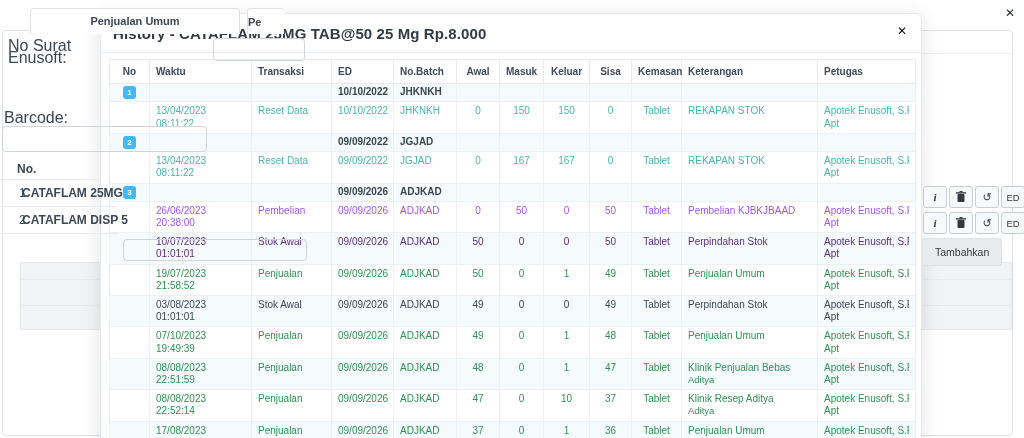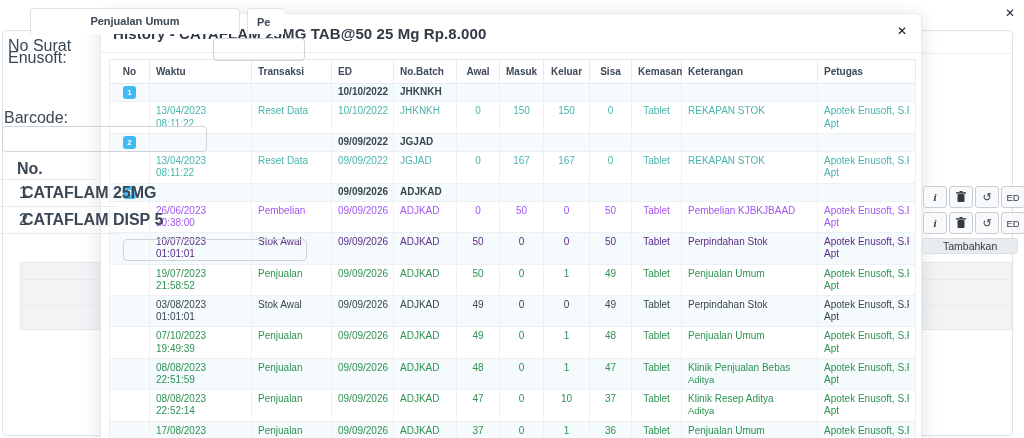--- a/index.html
+++ b/index.html
@@ -15,46 +15,46 @@
     background:#f1f3f5; border:1px solid #e6e9ec; z-index:2; }
   .footer-gray .fr1 { height:17px; border-bottom:1px solid #e8ebee; }
   .footer-gray .fr2 { height:26px; border-bottom:1px solid #e8ebee; }
 
   
   .tab { position:absolute; top:8px; height:26px; background:#fff; border:1px solid #dee2e6;
     border-radius:4px 4px 0 0; z-index:45; font-size:11px; font-weight:600; color:#3b4754;
     display:flex; align-items:center; justify-content:center; cursor:pointer; }
   .tab.active { left:30px; width:210px; border-bottom-color:#fff; }
   .tab.cut { left:247px; width:37px; border-right:none; border-bottom:none; overflow:hidden;
-    justify-content:flex-start; padding-left:9px; }
+    justify-content:flex-start; }
 
   .page-close { position:absolute; right:9px; top:6px; font-size:12px; font-weight:700;
     color:#1f2937; z-index:45; cursor:pointer; }
 
   
   .lbl { position:absolute; font-size:16px; font-weight:400; color:#3b4754; z-index:40; line-height:12px; }
   .ghost-input { position:absolute; border:1px solid #ced4da; border-radius:4px;
     background:transparent; z-index:40; font-size:11px; padding:2px 6px; color:#3b4754; outline:none; }
   .in-nosurat { left:213px; top:38px; width:92px; height:23px; }
   .in-barcode { left:2px; top:126px; width:205px; height:26px; }
   .in-mid { left:123px; top:239px; width:184px; height:22px; }
 
-  .item-table { position:absolute; left:0; top:158px; width:118px; z-index:40; font-size:16px; }
+  .item-table { position:absolute; left:0; top:158px; width:118px; z-index:40; font-size:12px; }
   .item-table .hd { height:22px; line-height:22px; padding-left:17px; font-weight:700;
     border-bottom:1px solid #e7ebee; width:100px; }
   .item-table .row { height:27px; display:flex; align-items:center; border-bottom:1px solid #e7ebee; }
   .item-table .row .no { width:22px; padding-left:19px; }
   .item-table .row .nm { font-weight:700; white-space:nowrap; }
 
   
   .act-row { position:absolute; left:923px; display:flex; gap:2px; z-index:40; }
   .act-btn { width:24px; height:22px; background:#f8f9fa; border:1px solid #c8cdd3; border-radius:3px;
     display:flex; align-items:center; justify-content:center; font-size:11px; color:#343a40; cursor:pointer; }
   .act-btn.info { font-family:"Liberation Serif","DejaVu Serif",serif; font-weight:700; font-style:italic; }
-  .tambah-btn { position:absolute; left:922px; top:238px; height:16px; padding:0 20px; z-index:40;
+  .tambah-btn { position:absolute; left:922px; top:238px; height:28px; padding:0 12px; z-index:40;
     background:#e9ecef; border:1px solid #dde0e4; border-radius:3px; font-size:10.5px; color:#343a40;
     display:flex; align-items:center; cursor:pointer; }
 
   
   .modal { position:absolute; left:100px; top:13px; width:822px; height:440px; background:#fff;
     border:1px solid #e7eaee; border-radius:6px 6px 0 0; z-index:20;
     box-shadow:0 3px 18px rgba(40,50,60,.14); }
   .modal-head { position:relative; padding:11px 16px 9px 12px; border-bottom:1px solid #ebeef1; }
   .modal-title { font-size:15px; font-weight:700; color:#323a46; letter-spacing:.1px; }
   .modal-close { position:absolute; right:14px; top:10px; font-size:12px; font-weight:700;

